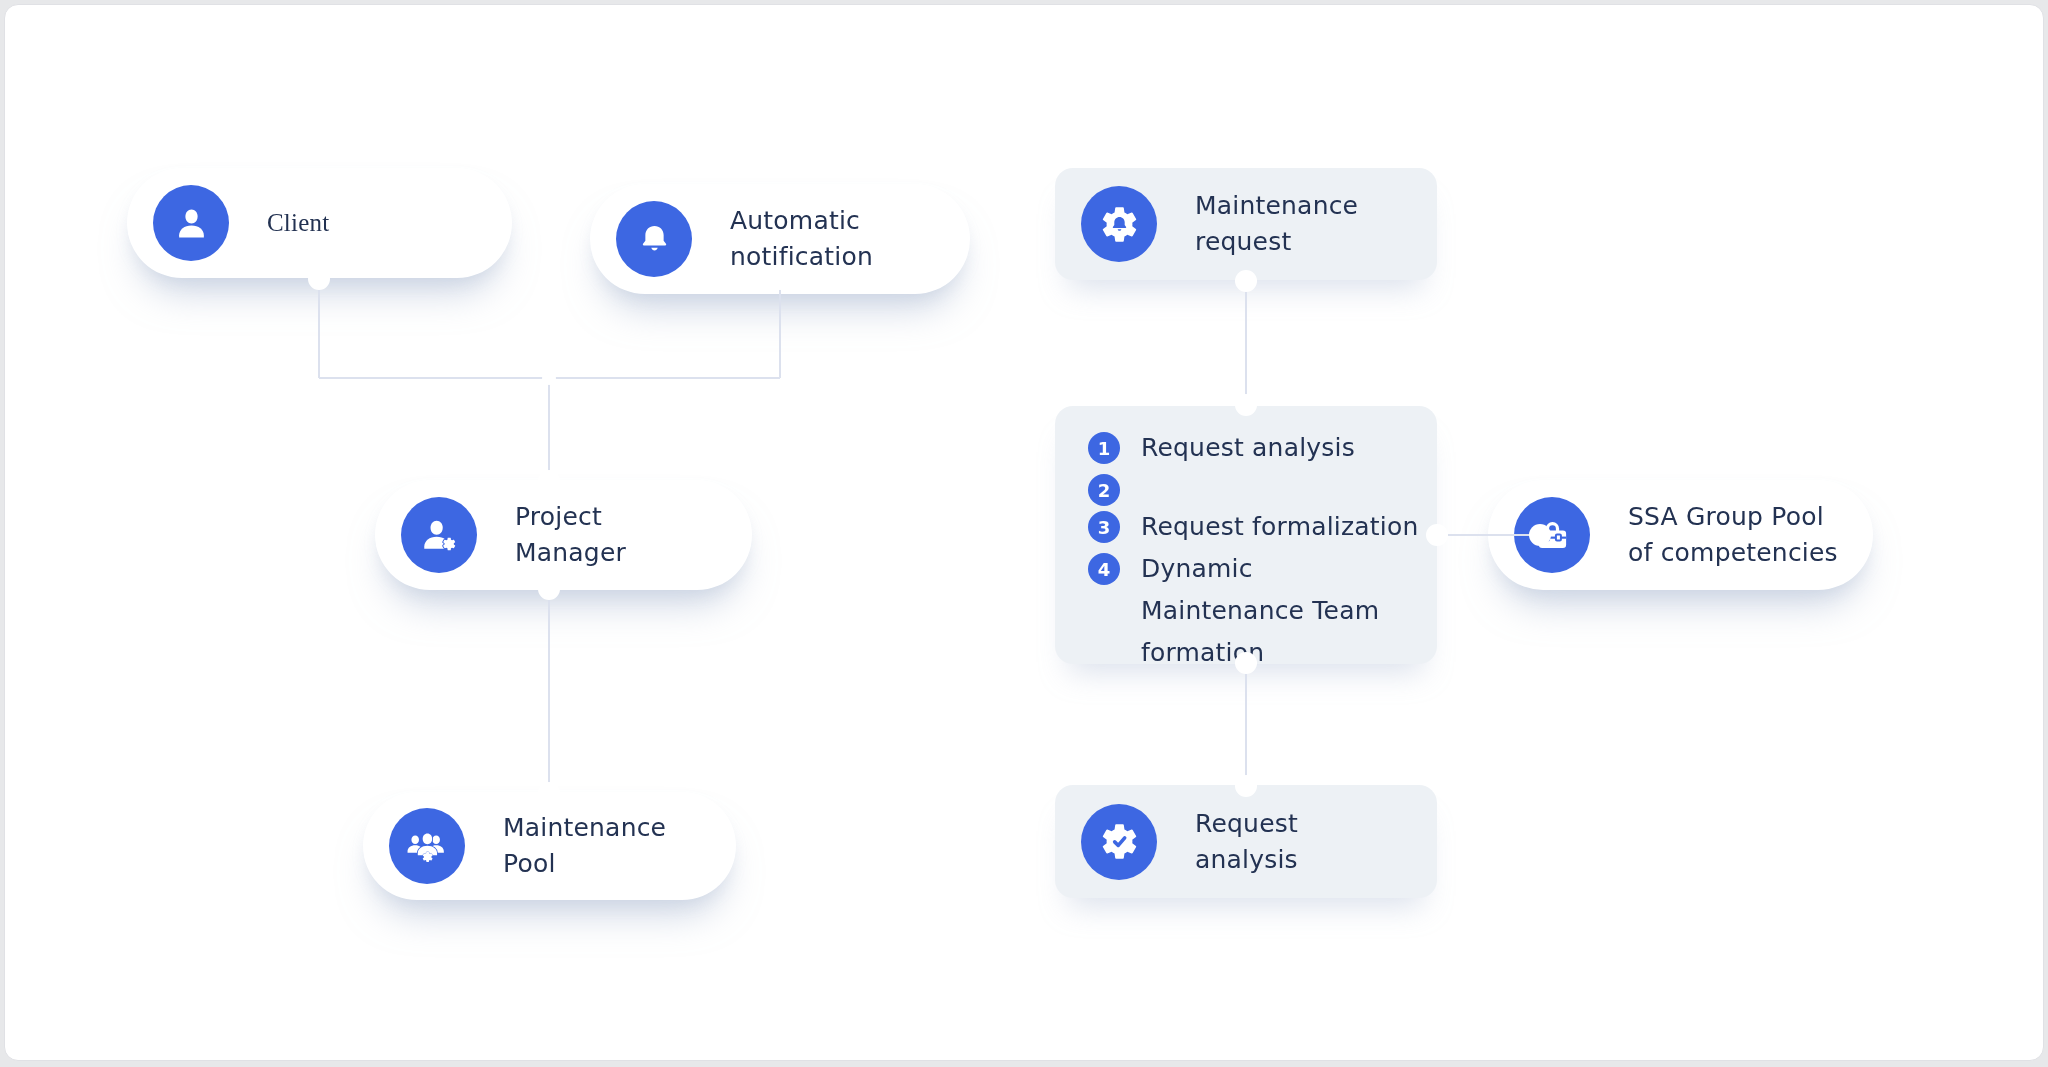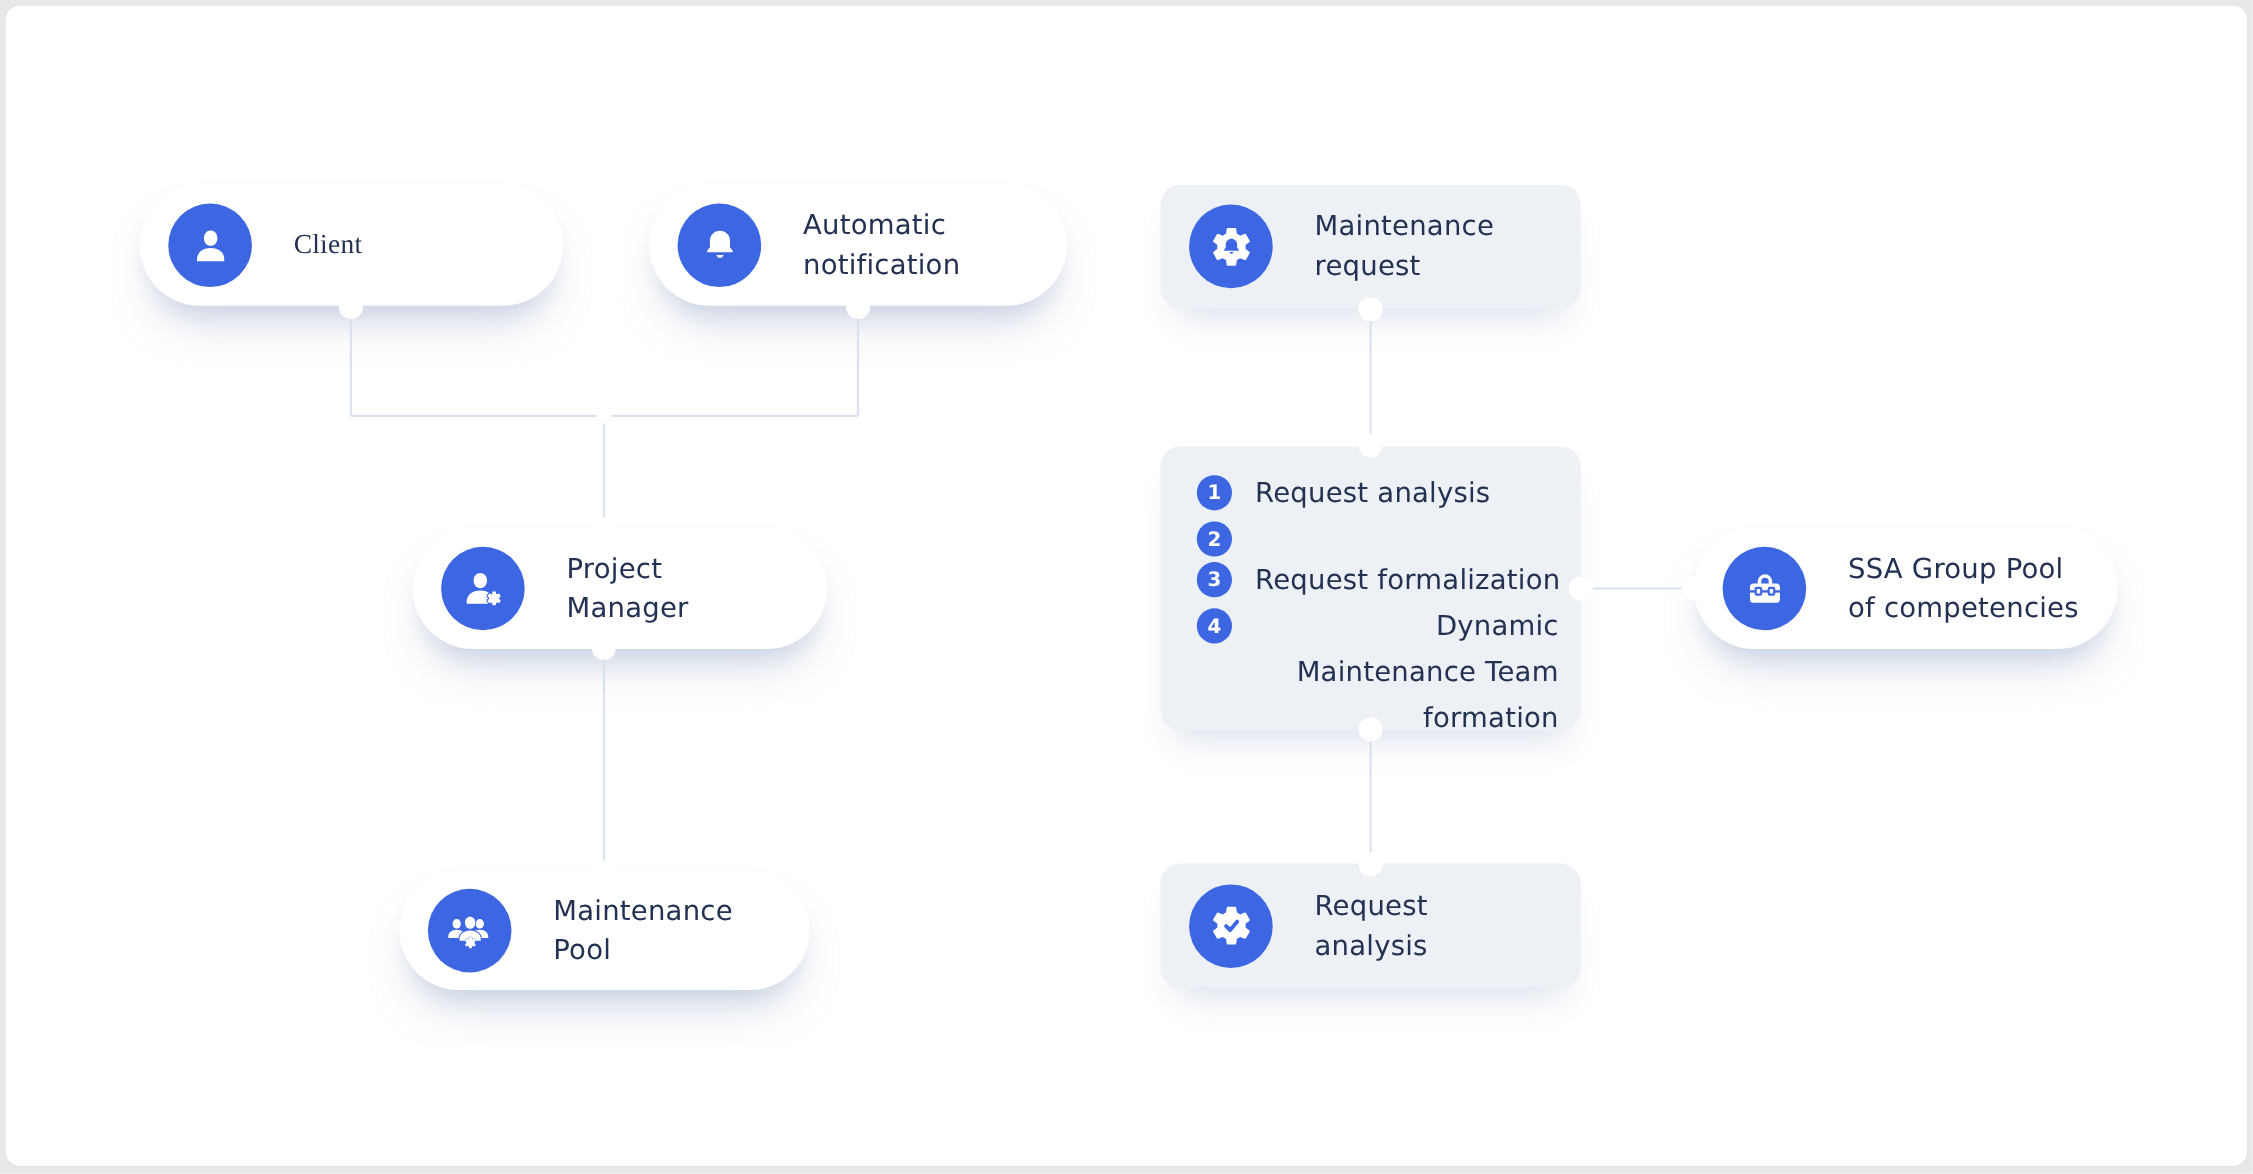--- a/index.html
+++ b/index.html
@@ -29,40 +29,40 @@
     background:#3d67e2;display:flex;align-items:center;justify-content:center;
   }
   .icon-circle svg{width:43px;height:43px;display:block;}
   .label{
     margin-left:38px;font-size:25px;line-height:36px;font-weight:500;
     color:#233252;letter-spacing:.2px;white-space:nowrap;
   }
   .label span{display:block;}
   
   #node-client{left:127px;top:168px;width:385px;height:110px;font-family:Liberation Serif, serif;}
-  #node-auto{left:590px;top:168px;width:380px;height:110px;}
+  #node-auto{left:590px;top:184px;width:380px;height:110px;}
   #node-maint-req{left:1055px;top:168px;width:382px;height:112px;}
   #node-pm{left:375px;top:480px;width:377px;height:110px;}
-  #node-ssa{left:1540px;top:480px;width:385px;height:110px;}
+  #node-ssa{left:1488px;top:480px;width:385px;height:110px;}
   #node-team{left:363px;top:792px;width:373px;height:108px;}
   #node-exec{left:1055px;top:785px;width:382px;height:113px;}
   
   #node-steps{
     position:absolute;left:1055px;top:406px;width:382px;height:258px;
     box-sizing:border-box;padding:21px 0 0 33px;z-index:2;
   }
   .step{display:flex;align-items:flex-start;}
   .step-num{
     width:32px;height:32px;flex:0 0 32px;margin-top:5px;border-radius:50%;
     background:#3d67e2;color:#ffffff;font-size:18px;font-weight:700;
     display:flex;align-items:center;justify-content:center;
   }
   .step-text{
     margin-left:21px;font-size:25px;line-height:42px;font-weight:500;
-    color:#233252;letter-spacing:.2px;white-space:nowrap;text-align:right;
+    color:#233252;letter-spacing:.2px;white-space:nowrap;
   }
   .step--wrap .step-text{white-space:normal;width:276px;}
   
   .connectors{position:absolute;left:0;top:0;z-index:5;pointer-events:none;}
   .connectors line{stroke:#dce1ee;stroke-width:2;}
   .connectors circle{fill:#ffffff;}
 </style>
 </head>
 <body>
 

